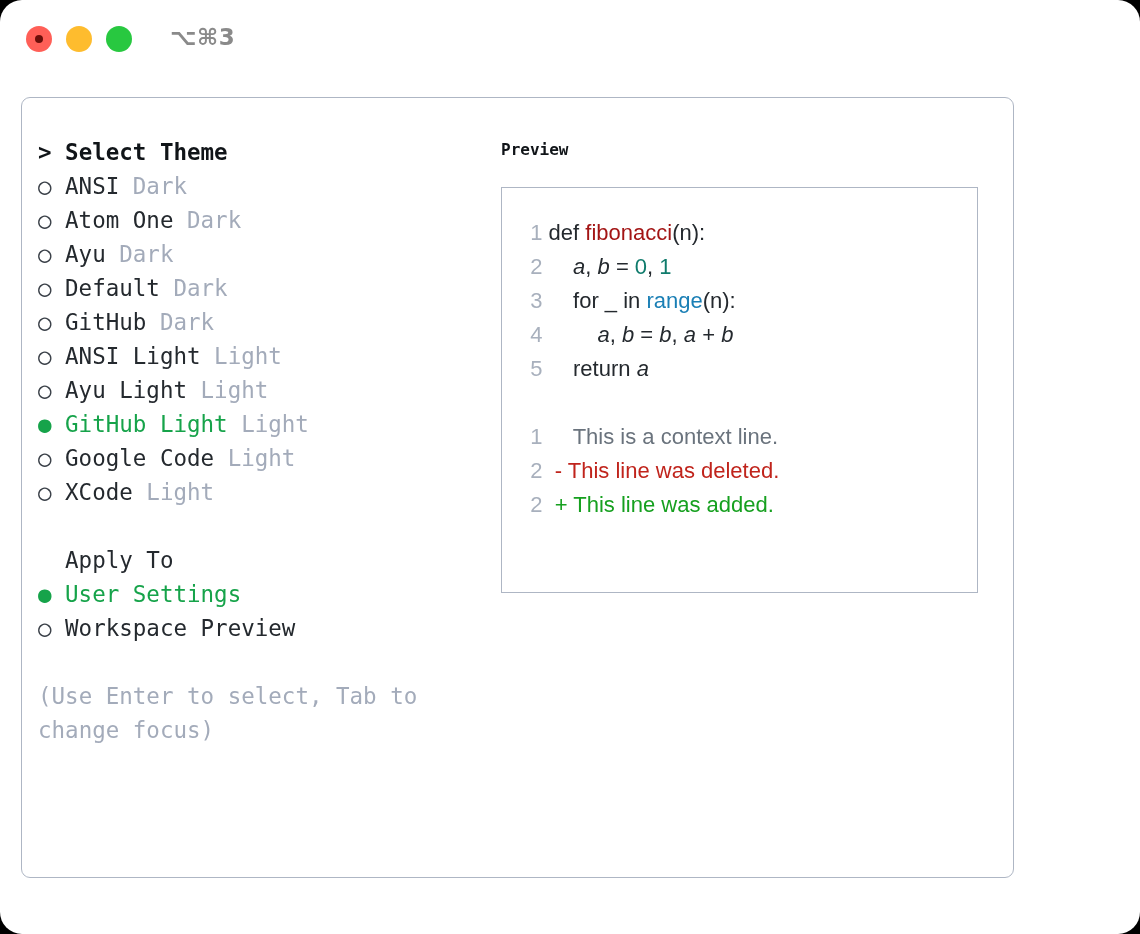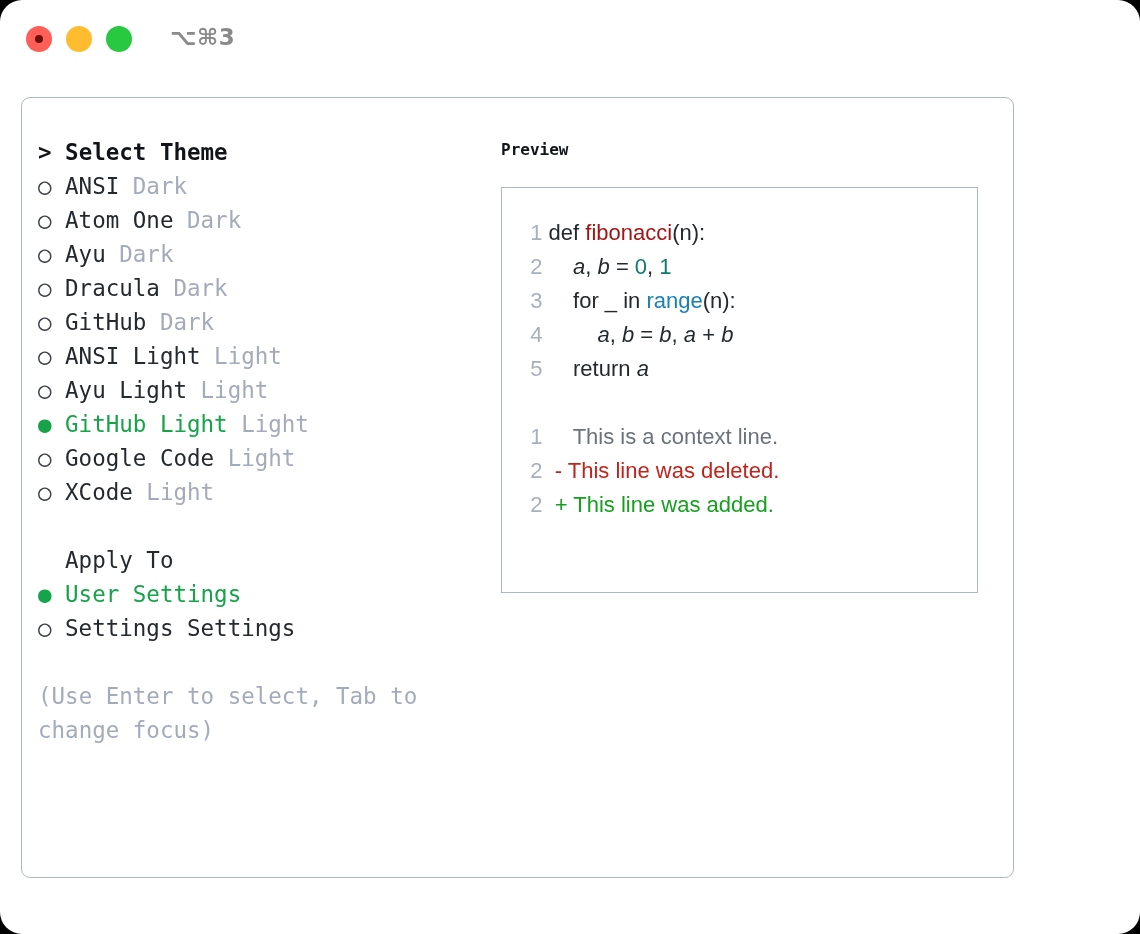--- a/index.html
+++ b/index.html
@@ -208,36 +208,36 @@
   <div id="panel">
 
     <div id="left-col">
 
       <div class="mono-line" id="select-theme-header">&gt; Select Theme</div>
 
       <div id="theme-list">
           <div class="mono-line theme-row"><span class="bullet empty">○</span><span> </span><span class="theme-name">ANSI</span><span> </span><span class="theme-tag">Dark</span></div>
           <div class="mono-line theme-row"><span class="bullet empty">○</span><span> </span><span class="theme-name">Atom One</span><span> </span><span class="theme-tag">Dark</span></div>
           <div class="mono-line theme-row"><span class="bullet empty">○</span><span> </span><span class="theme-name">Ayu</span><span> </span><span class="theme-tag">Dark</span></div>
-          <div class="mono-line theme-row"><span class="bullet empty">○</span><span> </span><span class="theme-name">Dracula</span><span> </span><span class="theme-tag">Dark</span></div>
+          <div class="mono-line theme-row"><span class="bullet empty">○</span><span> </span><span class="theme-name">Default</span><span> </span><span class="theme-tag">Dark</span></div>
           <div class="mono-line theme-row"><span class="bullet empty">○</span><span> </span><span class="theme-name">GitHub</span><span> </span><span class="theme-tag">Dark</span></div>
           <div class="mono-line theme-row"><span class="bullet empty">○</span><span> </span><span class="theme-name">ANSI Light</span><span> </span><span class="theme-tag">Light</span></div>
           <div class="mono-line theme-row"><span class="bullet empty">○</span><span> </span><span class="theme-name">Ayu Light</span><span> </span><span class="theme-tag">Light</span></div>
           <div class="mono-line theme-row"><span class="bullet filled">●</span><span> </span><span class="theme-name selected">GitHub Light</span><span> </span><span class="theme-tag">Light</span></div>
           <div class="mono-line theme-row"><span class="bullet empty">○</span><span> </span><span class="theme-name">Google Code</span><span> </span><span class="theme-tag">Light</span></div>
           <div class="mono-line theme-row"><span class="bullet empty">○</span><span> </span><span class="theme-name">XCode</span><span> </span><span class="theme-tag">Light</span></div>
         </div>
 
       <div id="spacer-before-apply"></div>
 
       <div class="mono-line" id="apply-to-label">Apply To</div>
 
       <div id="apply-list">
           <div class="mono-line theme-row"><span class="bullet filled">●</span><span> </span><span class="apply-name selected">User Settings</span></div>
-          <div class="mono-line theme-row"><span class="bullet empty">○</span><span> </span><span class="apply-name">Settings Settings</span></div>
+          <div class="mono-line theme-row"><span class="bullet empty">○</span><span> </span><span class="apply-name">Workspace Preview</span></div>
         </div>
 
       <div id="spacer-before-help"></div>
 
       <div class="mono-line" id="help-text">(Use Enter to select, Tab to change focus)</div>
     </div>
 
     <div id="right-col">
       <div id="preview-header">Preview</div>
 

